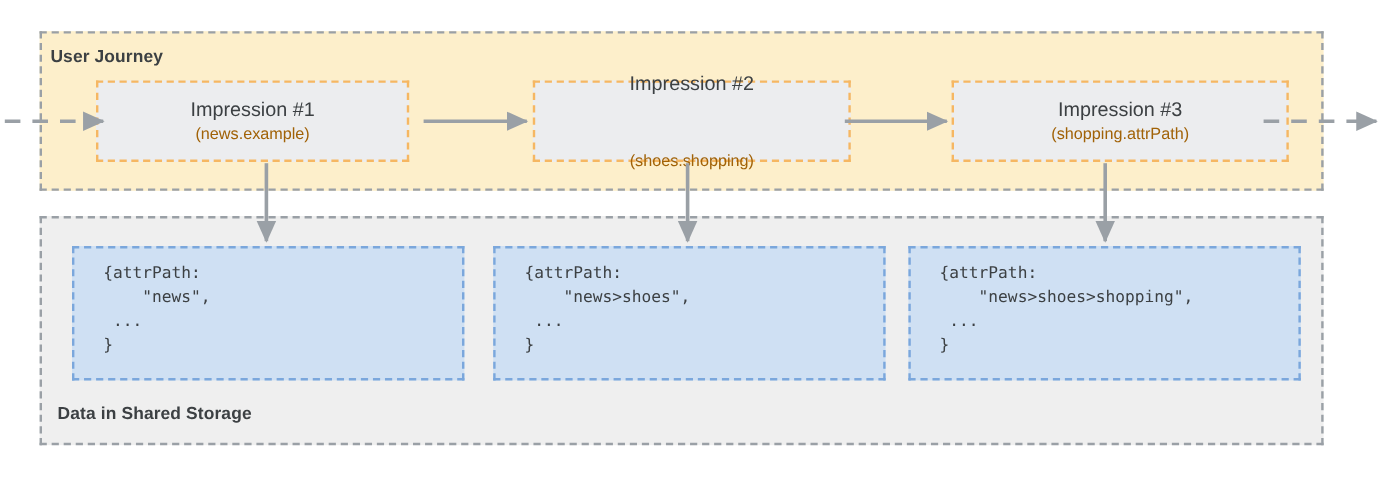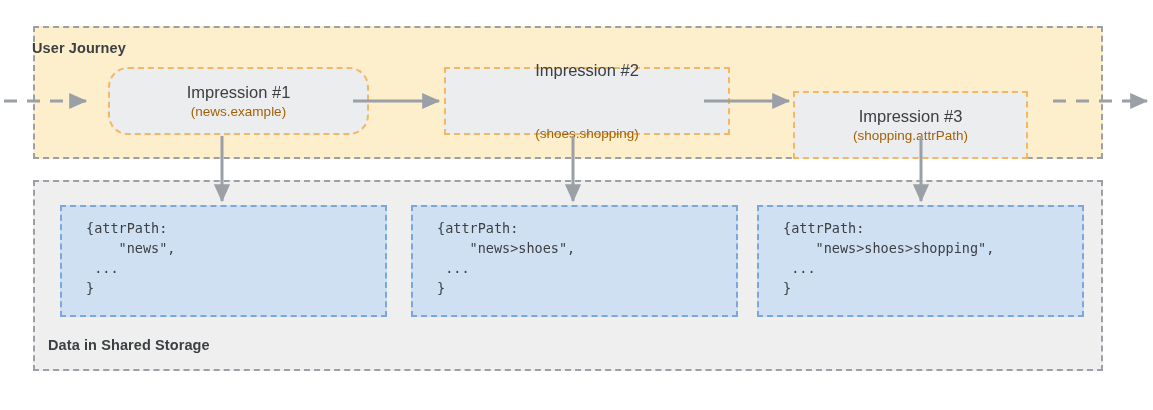--- a/index.html
+++ b/index.html
@@ -46,21 +46,21 @@
   }
 
   .container-label {
     position: absolute;
     font-size: 14.5px;
     font-weight: bold;
     color: #3C4043;
     letter-spacing: 0.1px;
     white-space: nowrap;
   }
-  .journey-label { left: 32px; top: 40px; }
+  .journey-label { left: 42px; top: 40px; }
   .storage-label { left: 48px; top: 337px; text-align: center; }
 
   
   .impression-box {
     position: absolute;
     top: 67px;
     height: 68px;
     background: #ECEDEF;
     border: 2px dashed #F6B762;
     box-sizing: border-box;
@@ -75,23 +75,23 @@
     line-height: 21px;
     color: #3C4043;
     white-space: nowrap;
   }
   .impression-box .imp-sub {
     font-size: 13.5px;
     line-height: 18px;
     color: #a16207;
     white-space: nowrap;
   }
-  #imp-0 { left: 108px;  width: 261px; border-radius: 20px; }
-  #imp-1 { left: 444px; width: 286px; gap: 44px; }
-  #imp-2 { left: 793px; width: 235px; margin-top: 24px; }
+  #imp-0 { left: 80px;  width: 261px; }
+  #imp-1 { left: 444px; width: 265px; gap: 44px; }
+  #imp-2 { left: 793px; width: 281px; }
 
   
   .code-box {
     position: absolute;
     top: 205px;
     height: 112px;
     background: #CFE0F3;
     border: 2px dashed #7BA7DC;
     box-sizing: border-box;
     padding: 11px 0 0 24px;

